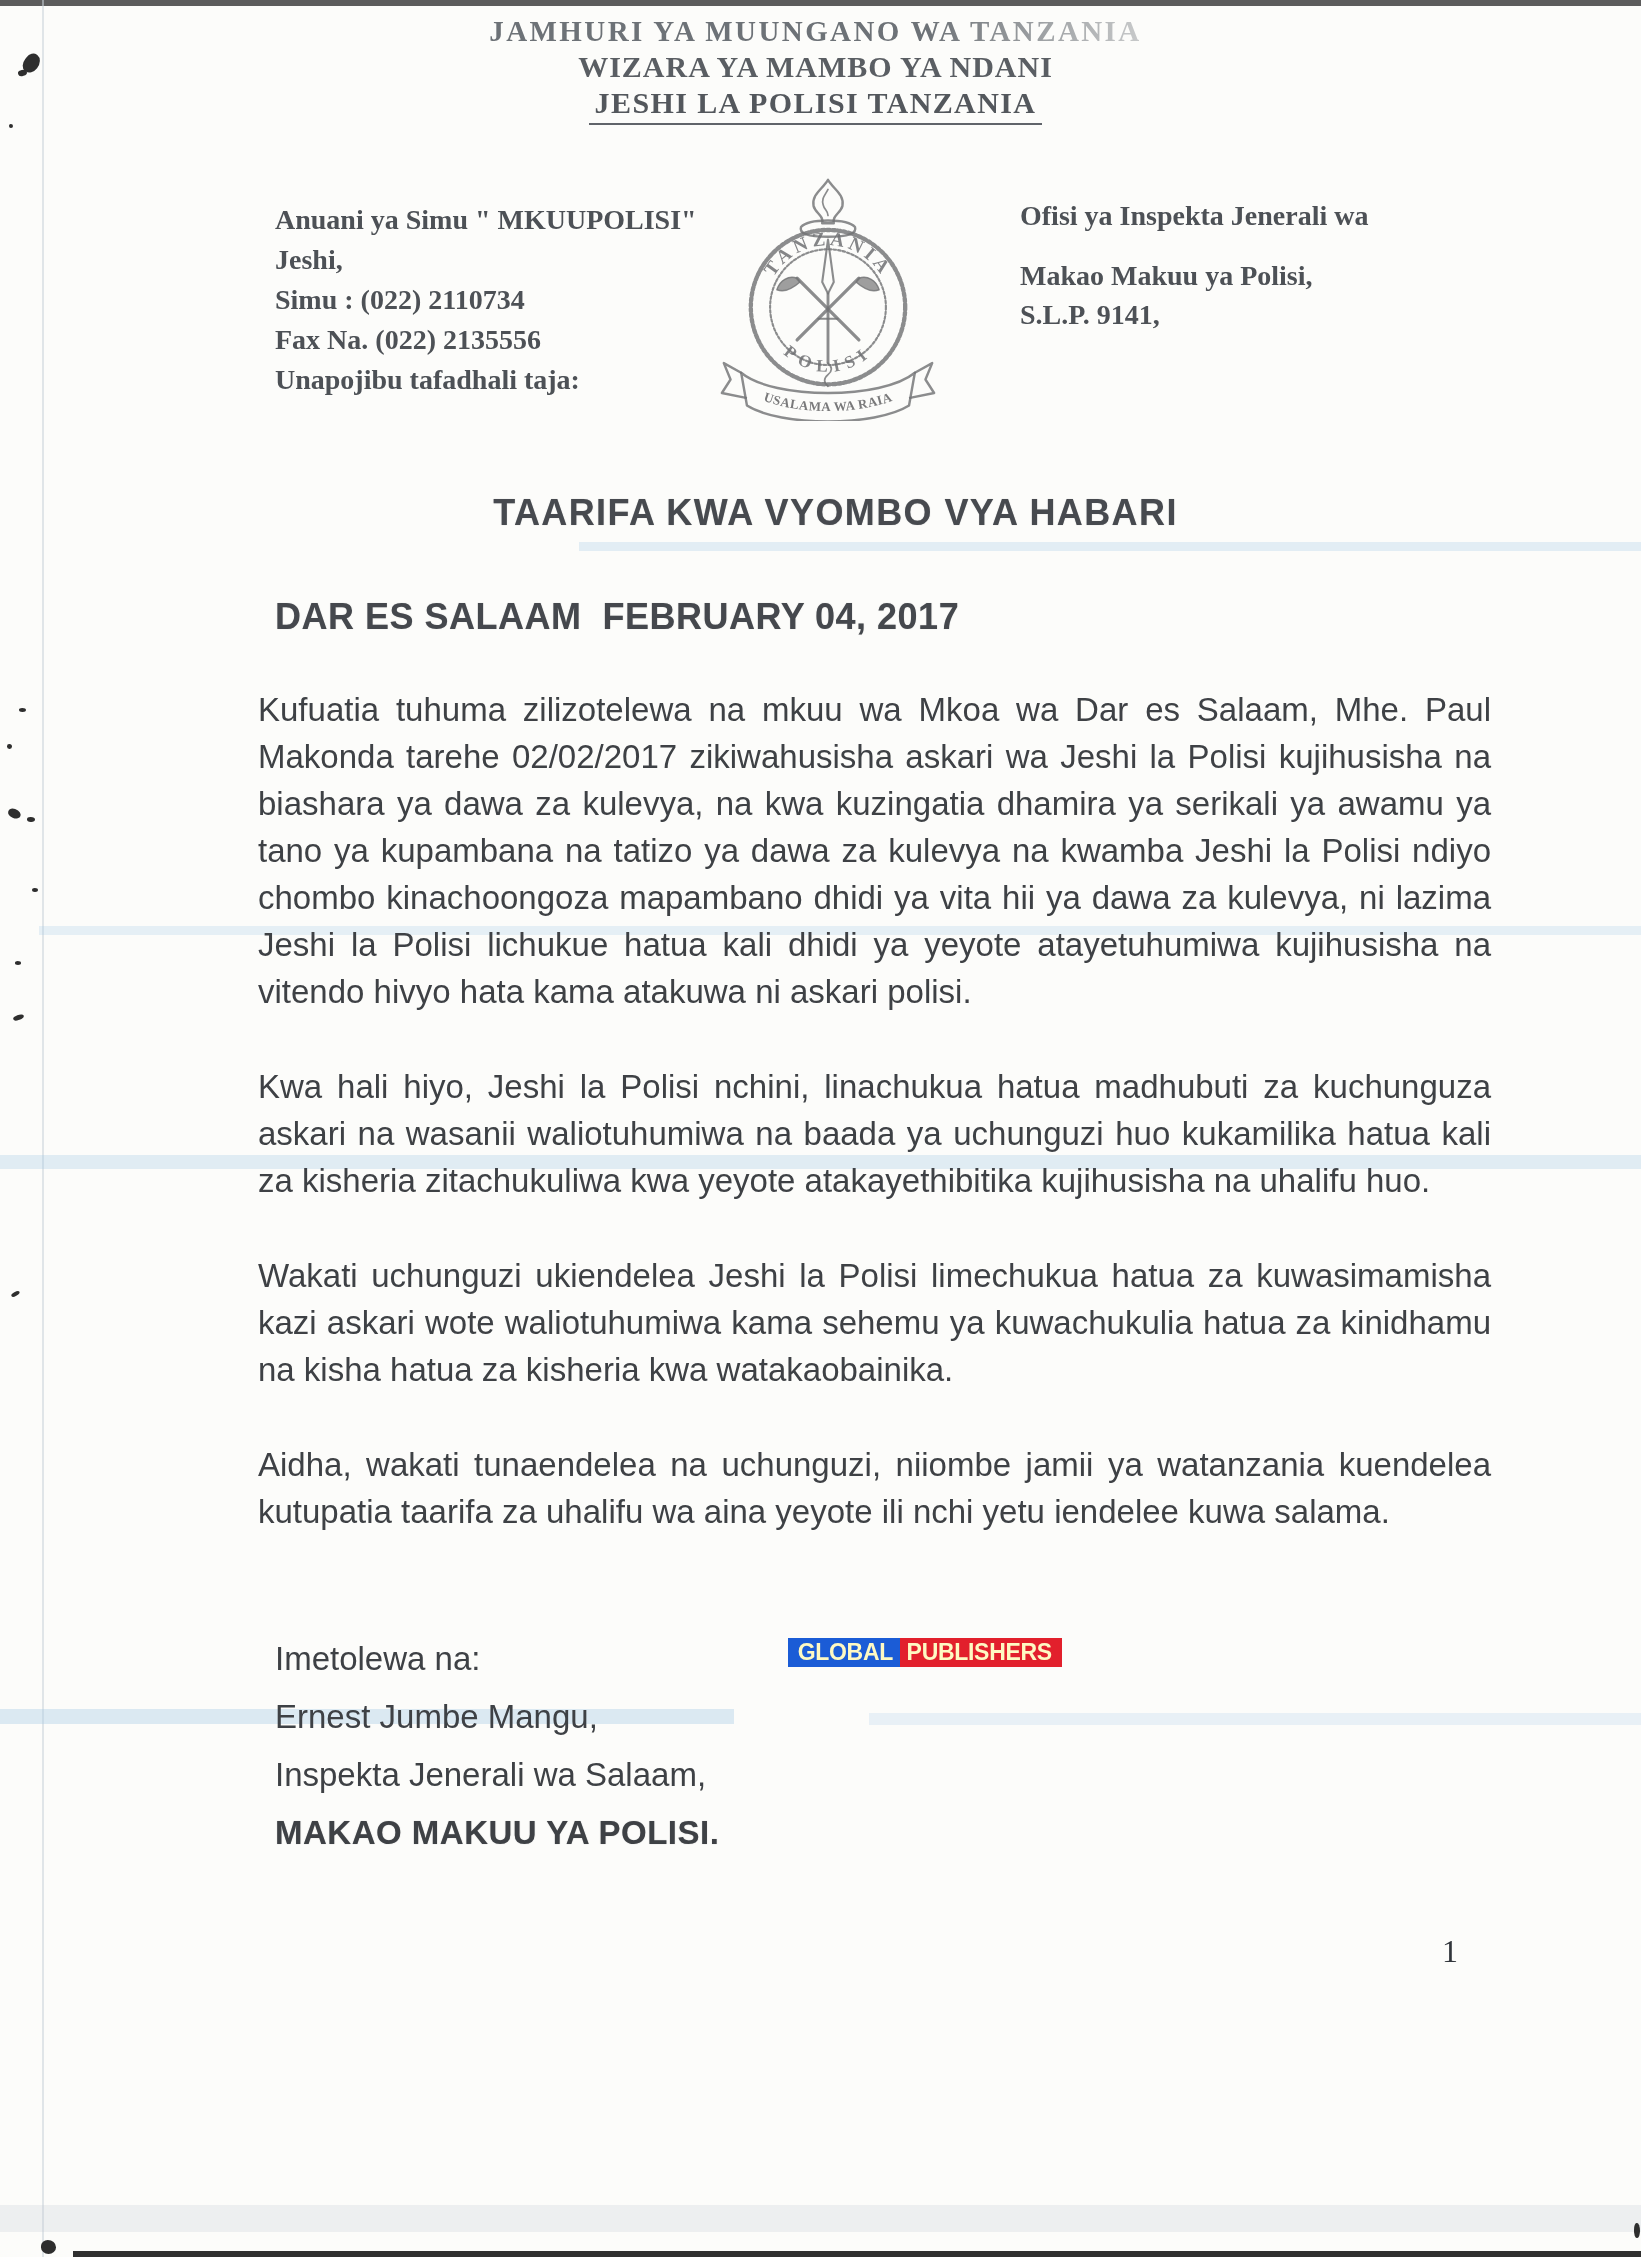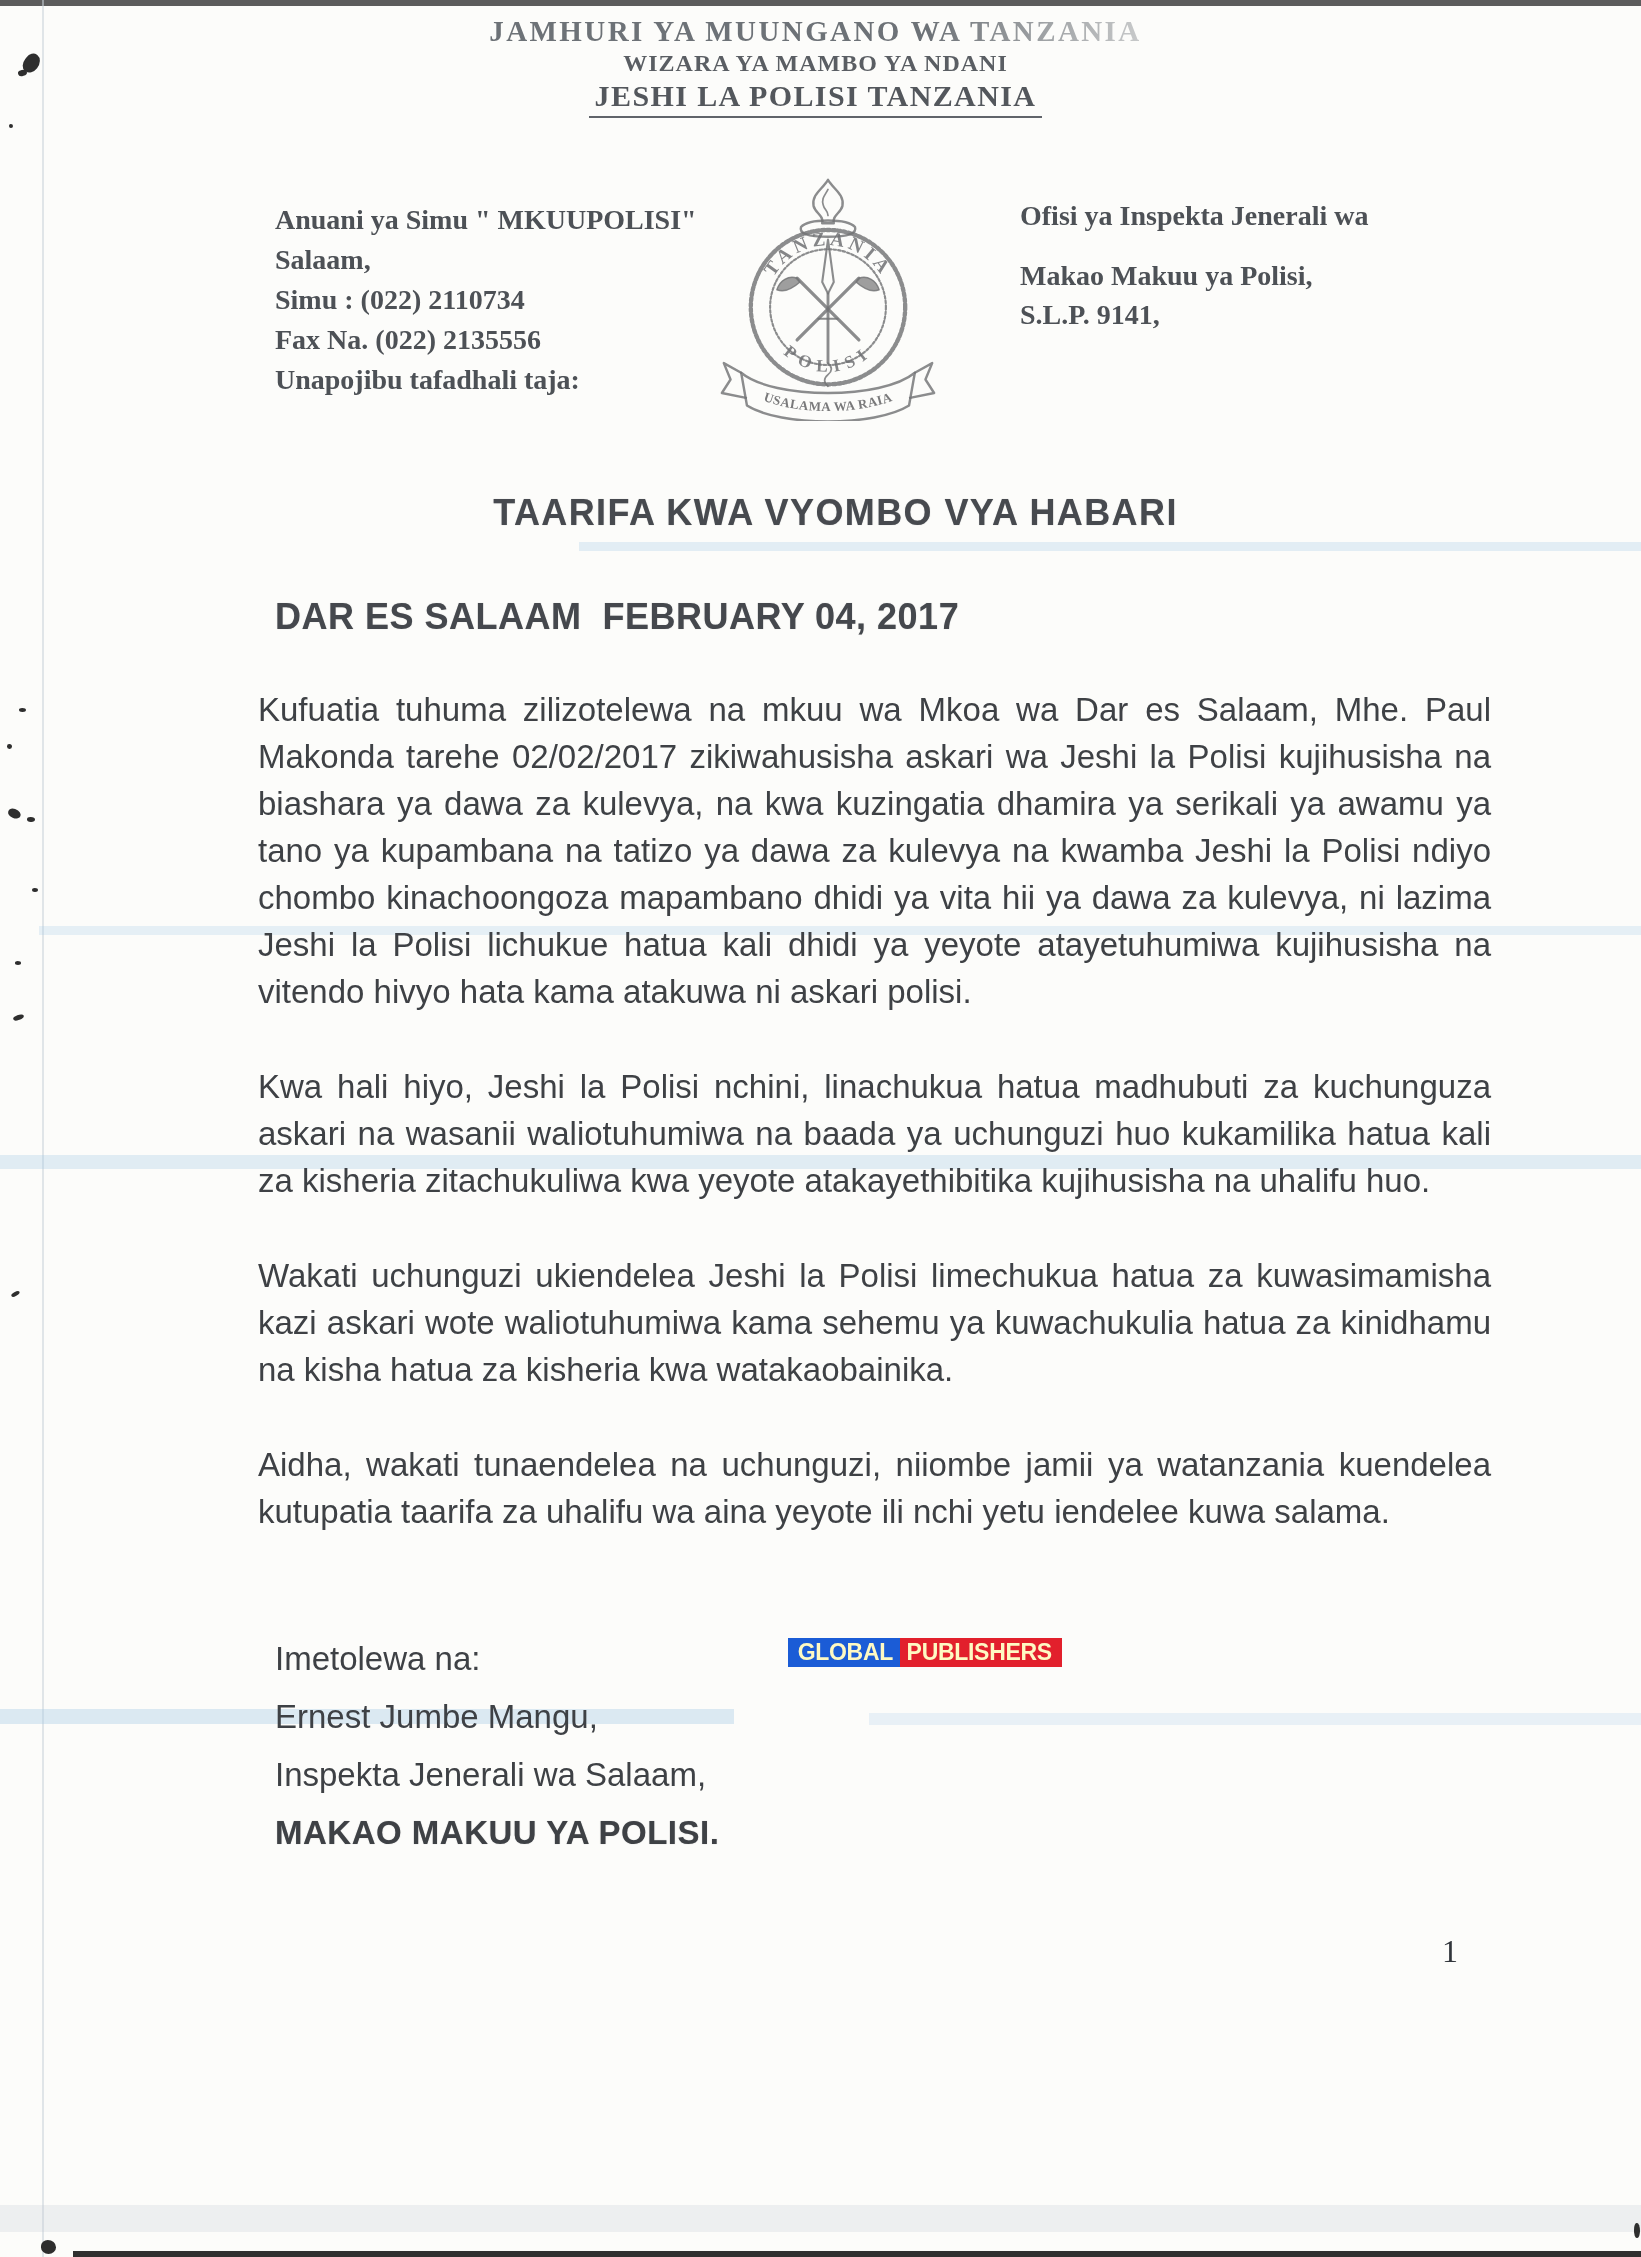--- a/index.html
+++ b/index.html
@@ -34,21 +34,21 @@
   .k9{left:12.6px;top:1015px;width:10.6px;height:4.8px;transform:rotate(-22deg);}
   .k10{left:10.6px;top:1292px;width:8.7px;height:3.9px;transform:rotate(-30deg);}
   .k11{left:41px;top:2240px;width:15.4px;height:13.5px;}
   .k12{left:1634px;top:2223px;width:5.8px;height:15.4px;}
   
   .hdr{position:absolute;left:270px;top:14.5px;width:1091px;text-align:center;
        font-family:"Liberation Serif", serif;font-weight:700;}
   .hdr-l1{position:relative;font-size:29px;letter-spacing:2.4px;color:#6d7277;}
   .hdr-l1 .fade{position:absolute;right:116px;top:0;width:319px;height:100%;
        background:linear-gradient(90deg, rgba(252,252,250,0) 0%, rgba(252,252,250,.8) 85%);}
-  .hdr-l2{font-size:24px;letter-spacing:1px;color:#5a5e63;margin-top:2.9px;}
+  .hdr-l2{font-size:30px;letter-spacing:1px;color:#5a5e63;margin-top:2.9px;}
   .hdr-l3{display:inline-block;font-size:30px;letter-spacing:1.4px;color:#53575c;
        border-bottom:2.9px solid #60646a;padding:0 5.8px 2.9px 5.8px;margin-top:1.9px;}
   
   .contact{position:absolute;font-family:"Liberation Serif", serif;font-weight:600;
        color:#4d5156;font-size:28px;line-height:40px;}
   .c-left{left:275px;top:200px;}
   .c-right{left:1020px;top:196px;line-height:39px;}
   .c-gap{height:21px;}
   .c-underline{display:inline-block;border-bottom:2.9px solid #5a5e63;padding-bottom:1.9px;font-weight:700;}
   
@@ -107,21 +107,21 @@
     <div class="hdr-l1">
       <span>JAMHURI YA MUUNGANO WA TANZANIA</span>
       <span class="fade"></span>
     </div>
     <div class="hdr-l2">WIZARA YA MAMBO YA NDANI</div>
     <div><span class="hdr-l3">JESHI LA POLISI TANZANIA</span></div>
   </div>
 
   <div class="contact c-left">
     <div>Anuani ya Simu " MKUUPOLISI"</div>
-    <div>Salaam,</div>
+    <div>Jeshi,</div>
     <div>Simu : (022) 2110734</div>
     <div>Fax Na. (022) 2135556</div>
     <div>Unapojibu tafadhali taja:</div>
   </div>
 
   <div class="contact c-right">
     <div>Ofisi ya  Inspekta  Jenerali wa</div>
     <div class="c-gap"></div>
     <div>Makao Makuu ya Polisi,</div>
     <div>S.L.P. 9141,</div>

